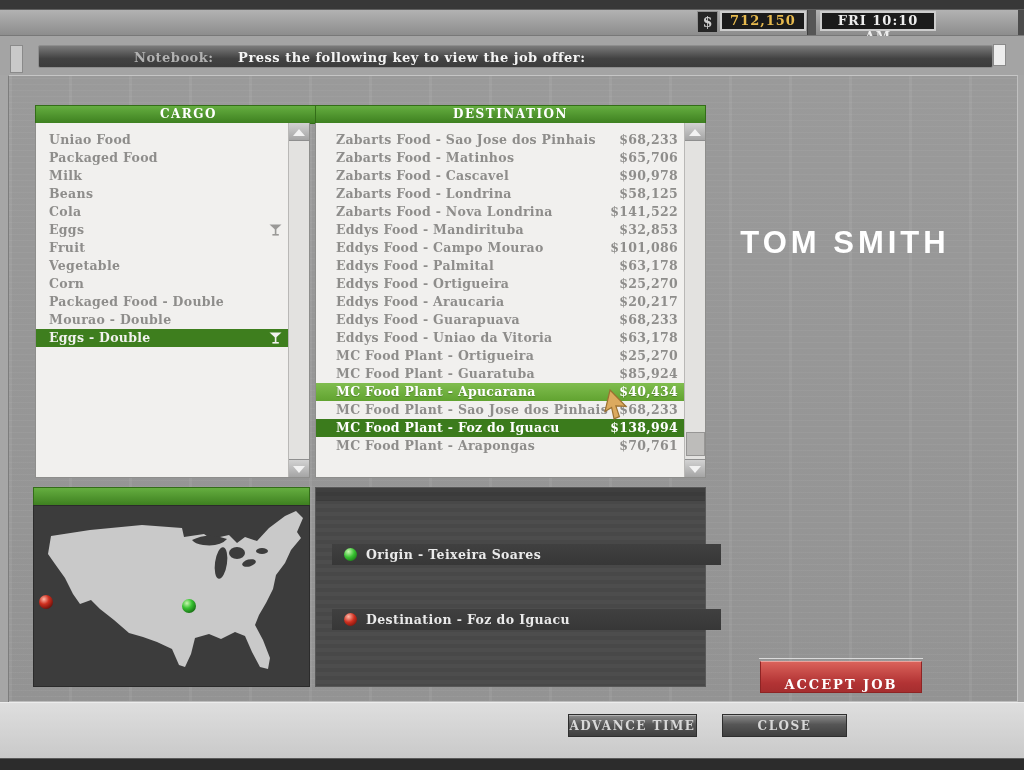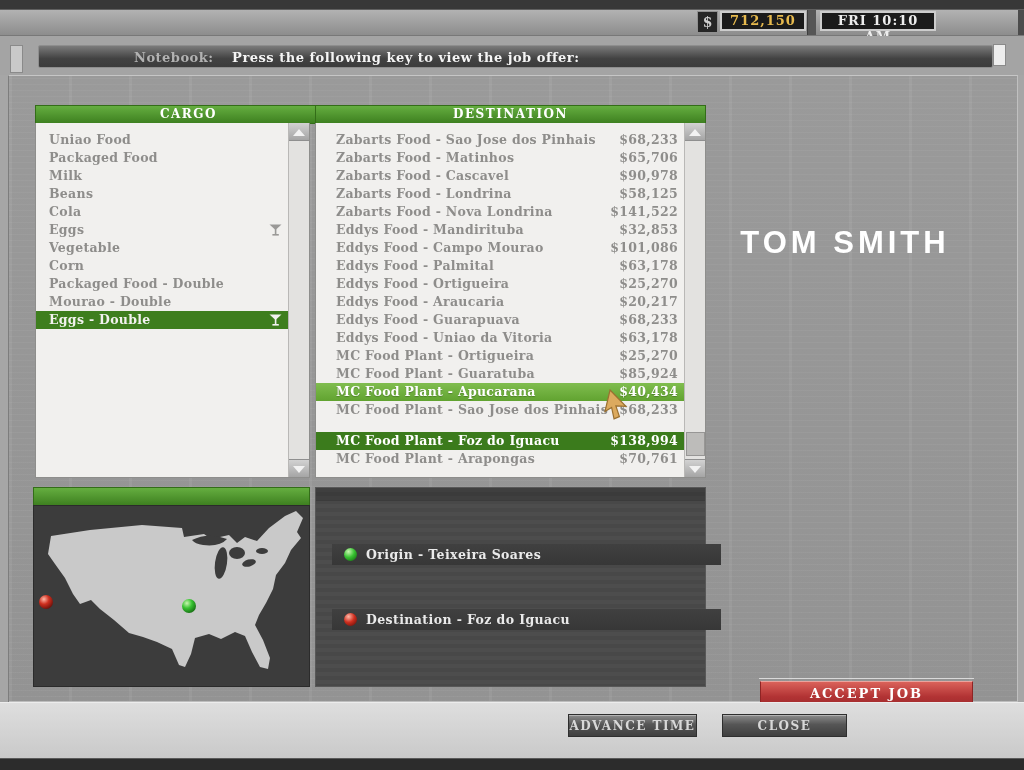--- a/index.html
+++ b/index.html
@@ -21,21 +21,21 @@
 
   
   .notebook-zone{position:absolute;left:0;top:36px;width:1024px;height:39px;background:#a4a4a4;}
   .nb-notch{position:absolute;background:#c9c9c9;border:1px solid #8a8a8a;}
   .nb-notch.left{left:10px;top:9px;width:11px;height:26px;}
   .nb-notch.right{left:993px;top:8px;width:11px;height:20px;background:#ededed;}
   .notebook-bar{position:absolute;left:38px;top:9px;width:955px;height:23px;border-radius:2px;
     background:linear-gradient(#7b7b7b,#424242 60%,#3c3c3c);border:1px solid #8e8e8e;
     font-size:13px;font-weight:bold;line-height:23px;white-space:nowrap;padding-left:95px;box-sizing:border-box;}
   .nb-label{color:#b2b2b2;letter-spacing:.5px;}
-  .nb-msg{color:#f5f5f5;margin-left:14px;letter-spacing:.5px;}
+  .nb-msg{color:#f5f5f5;margin-left:20px;letter-spacing:.5px;}
 
   
   .main-panel{position:absolute;left:8px;top:75px;width:1008px;height:627px;
     background:
       repeating-linear-gradient(0deg, rgba(255,255,255,.045) 0 1px, rgba(0,0,0,0) 1px 6px),
       repeating-linear-gradient(90deg, rgba(255,255,255,.03) 0 3px, rgba(0,0,0,.02) 3px 60px),
       linear-gradient(#9d9d9d,#969696);
     border-top:1px solid #c6c6c6;border-left:1px solid #7d7d7d;border-right:1px solid #c0c0c0;
     box-shadow:inset 0 -2px 0 #bdbdbd;}
 
@@ -49,21 +49,21 @@
   .list-box{position:absolute;background:#f1f0ee;border:1px solid #8e8e8c;border-top:none;}
   .cargo-box{left:35px;top:123px;width:273px;height:354px;}
   .dest-box{left:315px;top:123px;width:389px;height:354px;}
   .rows{position:absolute;left:0;top:8px;right:21px;}
 
   .c-row,.d-row{position:relative;height:18px;line-height:18px;font-size:12.5px;font-weight:bold;
     color:#8e8d8b;white-space:nowrap;letter-spacing:.3px;}
   .c-row{padding-left:13px;}
   .d-row{padding-left:20px;}
   .c-row.selected{background:#3e7e1e;color:#f2f2ef;}
-  .d-row.selected{background:#3b7b1c;color:#fff;margin-top:13px;}
+  .d-row.selected{background:#3b7b1c;color:#fff;}
   .d-row.hover{background:linear-gradient(#80bd4f,#61a330);color:#fff;text-shadow:0 1px 1px rgba(0,0,0,.25);}
   .d-price{position:absolute;right:6px;top:0;}
   .row-icon{position:absolute;right:6px;top:3px;width:13px;height:12px;color:#9a9997;}
   .c-row.selected .row-icon{color:#f2f2ef;}
 
   
   .scrollbar{position:absolute;top:0;bottom:0;right:0;width:20px;background:#e3e2e0;border-left:1px solid #b9b8b6;}
   .sb-btn{position:absolute;left:0;width:20px;height:18px;background:linear-gradient(#d2d2d2,#a5a5a5);
     border-bottom:1px solid #8f8f8f;box-sizing:border-box;}
   .sb-btn.up{top:0;}
@@ -89,23 +89,23 @@
   .route-row{position:absolute;left:16px;width:100%;height:21px;line-height:21px;
     background:linear-gradient(#404040,#373737);color:#eaeaea;font-size:12.5px;font-weight:bold;letter-spacing:.4px;}
   .route-row.origin{top:56px;}
   .route-row.dest{top:121px;}
   .route-row .label{margin-left:34px;}
   .dot{position:absolute;left:12px;top:4px;width:13px;height:13px;border-radius:50%;}
   .dot.green{background:radial-gradient(circle at 35% 28%,#c8f5b0,#38c332 45%,#13620f 95%);}
   .dot.red{background:radial-gradient(circle at 35% 28%,#ffb8a8,#cf2f1f 45%,#5e0d08 95%);}
 
   
-  .accept-btn{position:absolute;left:760px;top:661px;width:213px;height:23px;cursor:pointer;
+  .accept-btn{position:absolute;left:760px;top:661px;width:162px;height:23px;cursor:pointer;
     background:linear-gradient(#da625a,#b23334 70%,#a52e2f);border:1px solid #8e2424;border-top:1px solid #eaa49e;
-    color:#fff;font-family:"DejaVu Serif",serif;font-size:13px;font-weight:bold;letter-spacing:2px;padding:4px;margin-top:20px;}
+    color:#fff;font-family:"DejaVu Serif",serif;font-size:13px;font-weight:bold;letter-spacing:2px;padding:15px;}
   .accept-btn::before{content:"";position:absolute;left:-2px;right:-2px;top:-4px;height:1px;background:#d9d9d9;}
 
   .bottom-strip{position:absolute;left:0;top:702px;width:1024px;height:56px;
     background:linear-gradient(#dedede,#c9c9c9);border-top:1px solid #ececec;}
   .gray-btn{position:absolute;top:11px;height:23px;cursor:pointer;padding:0;
     background:linear-gradient(#8d8d8d,#565656 45%,#3f3f3f);border:1px solid #2e2e2e;
     box-shadow:inset 0 1px 0 rgba(255,255,255,.35);
     color:#d8d8d8;font-family:"DejaVu Serif",serif;font-size:12px;font-weight:bold;letter-spacing:1.5px;}
   .btn-advance{left:568px;width:129px;}
   .btn-close{left:722px;width:125px;}
@@ -146,20 +146,21 @@
         <div class="c-row"><span>Uniao Food</span></div>
         <div class="c-row"><span>Packaged Food</span></div>
         <div class="c-row"><span>Milk</span></div>
         <div class="c-row"><span>Beans</span></div>
         <div class="c-row"><span>Cola</span></div>
         <div class="c-row"><span>Eggs</span><svg class="row-icon" viewBox="0 0 13 12" width="13" height="12">
             <polygon points="0.5,0.5 12.5,0.5 6.5,6" fill="currentColor"></polygon>
             <rect x="5.8" y="4.5" width="1.6" height="5.5" fill="currentColor"></rect>
             <rect x="3.4" y="10" width="6.4" height="1.6" fill="currentColor"></rect>
           </svg></div>
+        <div class="c-row"><span>Fruit</span></div>
         <div class="c-row"><span>Vegetable</span></div>
         <div class="c-row"><span>Corn</span></div>
         <div class="c-row"><span>Packaged Food - Double</span></div>
         <div class="c-row"><span>Mourao - Double</span></div>
         <div class="c-row selected"><span>Eggs - Double</span><svg class="row-icon" viewBox="0 0 13 12" width="13" height="12">
             <polygon points="0.5,0.5 12.5,0.5 6.5,6" fill="currentColor"></polygon>
             <rect x="5.8" y="4.5" width="1.6" height="5.5" fill="currentColor"></rect>
             <rect x="3.4" y="10" width="6.4" height="1.6" fill="currentColor"></rect>
           </svg></div>
       </div>

